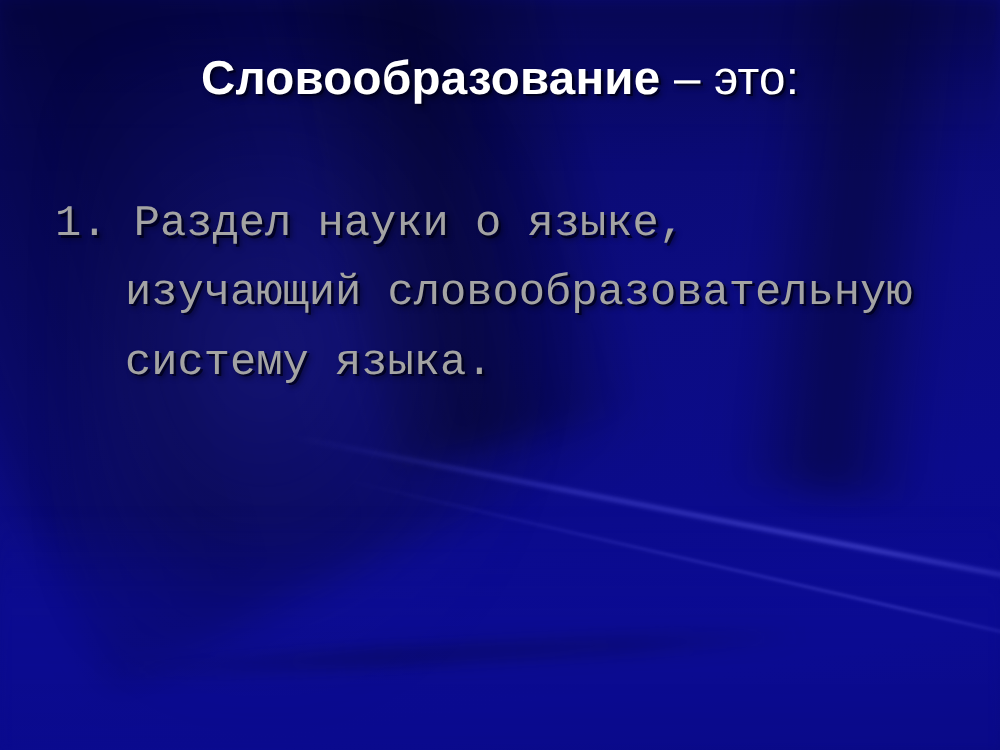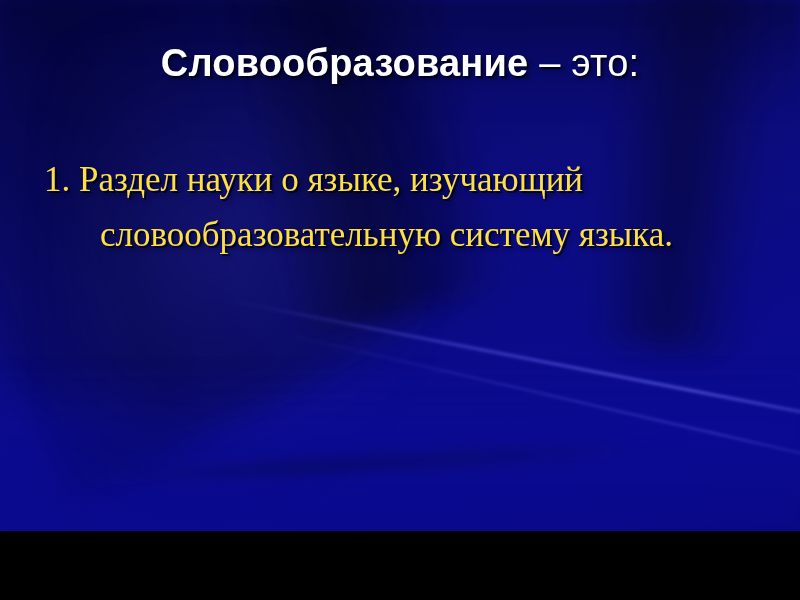--- a/index.html
+++ b/index.html
@@ -5,21 +5,21 @@
 <style>
   html, body {
     margin: 0;
     padding: 0;
     background: #000;
   }
 
   .slide {
     position: relative;
     width: 800px;
-    height: 531px;
+    height: 600px;
     overflow: hidden;
     background: #0a0a82;
     font-family: "Liberation Serif", "DejaVu Serif", serif;
     -webkit-font-smoothing: antialiased;
   }
 
   
   .bg-base {
     position: absolute;
     inset: 0;
@@ -185,22 +185,22 @@
 
   .body-list {
     position: absolute;
     left: 44px;
     right: 48px;
     top: 152px;
   }
 
   .list-item {
     display: block;
-    color: #fde047;
-    font-family: Liberation Serif, serif;
+    color: #a3a3a3;
+    font-family: Liberation Mono, monospace;
     font-size: 35px;
     line-height: 1.58;
     text-shadow: 2px 2px 0 rgba(0,0,28,0.80),
                  3px 3px 4px rgba(0,0,18,0.50);
   }
 
   .item-1 {
     text-indent: 0;
     padding-left: 56px;
     margin-bottom: 34px;

